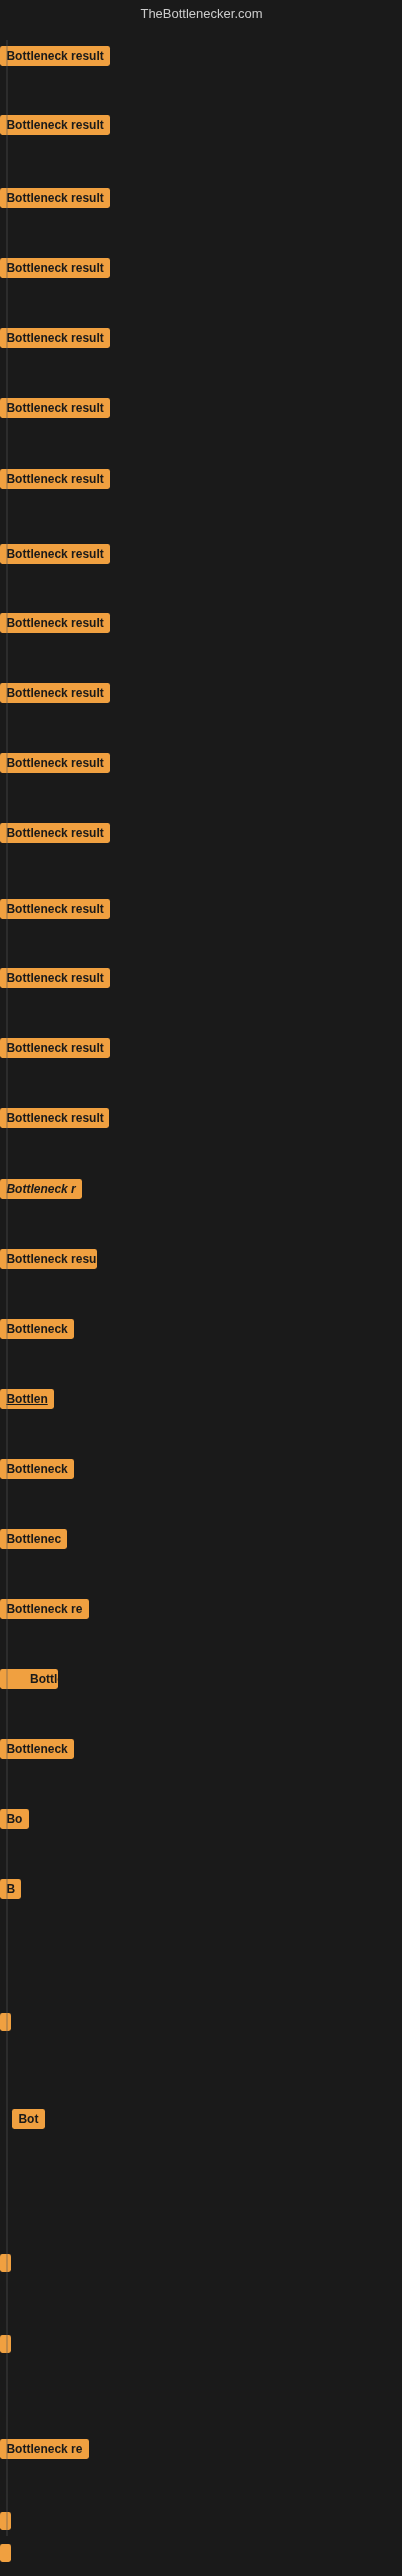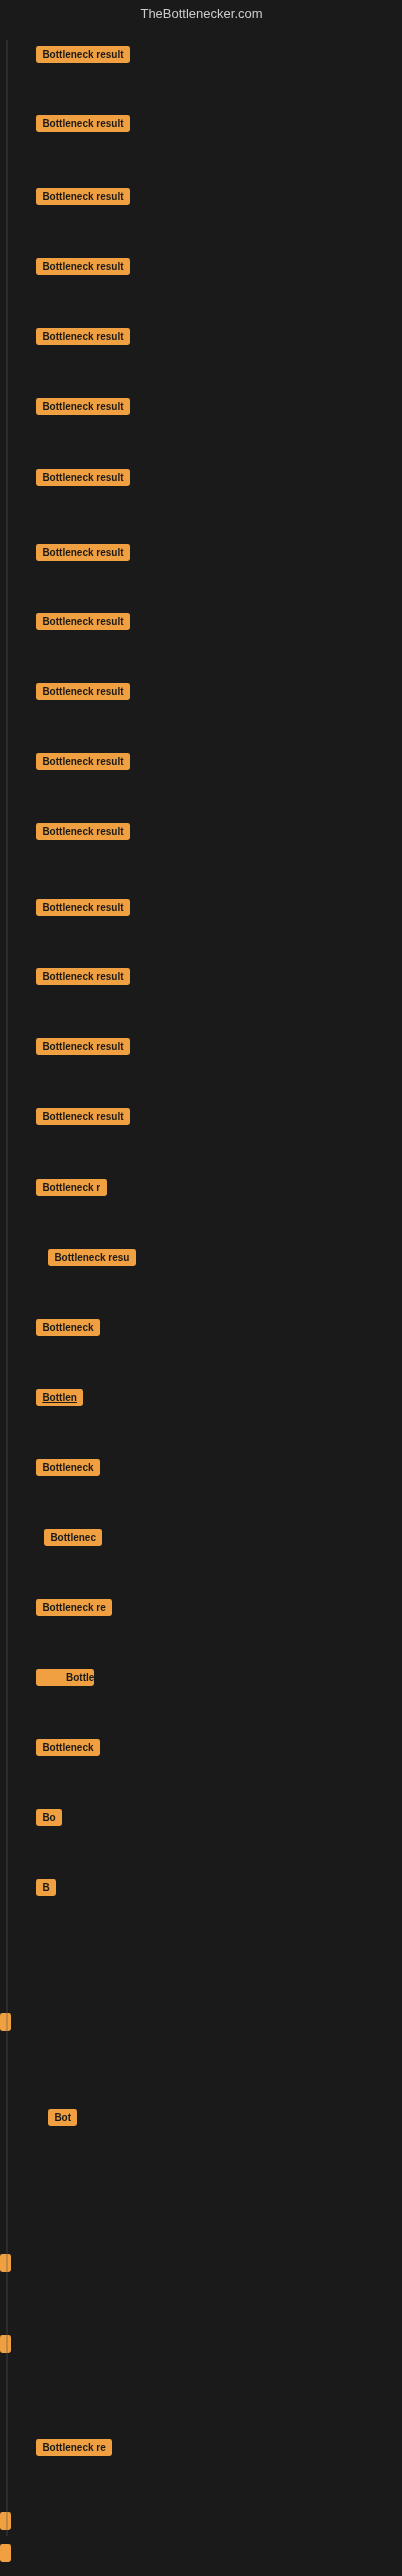--- a/index.html
+++ b/index.html
@@ -21,27 +21,26 @@
       padding: 6.4px 0;
       font-weight: normal;
     }
     .bottleneck-item {
       position: absolute;
       left: 0;
     }
     .bottleneck-badge {
       background-color: #f0a040;
       color: #1a1a1a;
-      font-size: 10px;
+      font-size: 12px;
       font-weight: bold;
       padding: 3.2px 6.4px;
       border-radius: 2.4px;
       white-space: nowrap;
       display: inline-block;
-      margin-left: 36px;
     }
     .vertical-line {
       position: absolute;
       left: 6.4px;
       width: 1.6px;
       background-color: #555;
     }
   </style>
 </head>
 <body>
@@ -58,26 +57,26 @@
     <div class="bottleneck-item" style="top: 469px; left: 0px; position: absolute;"><span class="bottleneck-badge" style="max-width: 113px; overflow: hidden;">Bottleneck result</span></div>
     <div class="bottleneck-item" style="top: 544px; left: 0px; position: absolute;"><span class="bottleneck-badge" style="max-width: 113px; overflow: hidden;">Bottleneck result</span></div>
     <div class="bottleneck-item" style="top: 613px; left: 0px; position: absolute;"><span class="bottleneck-badge" style="max-width: 113px; overflow: hidden;">Bottleneck result</span></div>
     <div class="bottleneck-item" style="top: 683px; left: 0px; position: absolute;"><span class="bottleneck-badge" style="max-width: 113px; overflow: hidden;">Bottleneck result</span></div>
     <div class="bottleneck-item" style="top: 753px; left: 0px; position: absolute;"><span class="bottleneck-badge" style="max-width: 113px; overflow: hidden;">Bottleneck result</span></div>
     <div class="bottleneck-item" style="top: 823px; left: 0px; position: absolute;"><span class="bottleneck-badge" style="max-width: 113px; overflow: hidden;">Bottleneck result</span></div>
     <div class="bottleneck-item" style="top: 899px; left: 0px; position: absolute;"><span class="bottleneck-badge" style="max-width: 113px; overflow: hidden;">Bottleneck result</span></div>
     <div class="bottleneck-item" style="top: 968px; left: 0px; position: absolute;"><span class="bottleneck-badge" style="max-width: 113px; overflow: hidden;">Bottleneck result</span></div>
     <div class="bottleneck-item" style="top: 1038px; left: 0px; position: absolute;"><span class="bottleneck-badge" style="max-width: 113px; overflow: hidden;">Bottleneck result</span></div>
     <div class="bottleneck-item" style="top: 1108px; left: 0px; position: absolute;"><span class="bottleneck-badge" style="max-width: 109px; overflow: hidden;">Bottleneck result</span></div>
-    <div class="bottleneck-item" style="top: 1179px; left: 0px; position: absolute;"><span class="bottleneck-badge" style="max-width: 85px; overflow: hidden;">Bottleneck r</span></div>
-    <div class="bottleneck-item" style="top: 1249px; left: 12px; position: absolute;"><span class="bottleneck-badge" style="max-width: 97px; overflow: hidden;">Bottleneck resu</span></div>
+    <div class="bottleneck-item" style="top: 1179px; left: 0px; position: absolute;"><span class="bottleneck-badge" style="max-width: 85px; overflow: hidden; font-style: italic;">Bottleneck r</span></div>
+    <div class="bottleneck-item" style="top: 1249px; left: 0px; position: absolute;"><span class="bottleneck-badge" style="max-width: 97px; overflow: hidden;">Bottleneck resu</span></div>
     <div class="bottleneck-item" style="top: 1319px; left: 0px; position: absolute;"><span class="bottleneck-badge" style="max-width: 76px; overflow: hidden;">Bottleneck</span></div>
     <div class="bottleneck-item" style="top: 1389px; left: 0px; position: absolute;"><span class="bottleneck-badge" style="max-width: 63px; overflow: hidden; text-decoration: underline;">Bottlen</span></div>
     <div class="bottleneck-item" style="top: 1459px; left: 0px; position: absolute;"><span class="bottleneck-badge" style="max-width: 76px; overflow: hidden;">Bottleneck</span></div>
-    <div class="bottleneck-item" style="top: 1529px; left: 0px; position: absolute; padding-left: 8px;"><span class="bottleneck-badge" style="max-width: 72px; overflow: hidden;">Bottlenec</span></div>
+    <div class="bottleneck-item" style="top: 1529px; left: 0px; position: absolute;"><span class="bottleneck-badge" style="max-width: 72px; overflow: hidden;">Bottlenec</span></div>
     <div class="bottleneck-item" style="top: 1599px; left: 0px; position: absolute;"><span class="bottleneck-badge" style="max-width: 89px; overflow: hidden;">Bottleneck re</span></div>
     <div class="bottleneck-item" style="top: 1669px; left: 0px; position: absolute;"><span class="bottleneck-badge" style="max-width: 58px; overflow: hidden; padding-left: 30px;">Bottler</span></div>
     <div class="bottleneck-item" style="top: 1739px; left: 0px; position: absolute;"><span class="bottleneck-badge" style="max-width: 76px; overflow: hidden;">Bottleneck</span></div>
     <div class="bottleneck-item" style="top: 1809px; left: 0px; position: absolute;"><span class="bottleneck-badge" style="max-width: 39px; overflow: hidden;">Bo</span></div>
     <div class="bottleneck-item" style="top: 1879px; left: 0px; position: absolute;"><span class="bottleneck-badge" style="max-width: 27px; overflow: hidden;">B</span></div>
     <div style="position: absolute; top: 2013px; left: 0px; width: 11.3px; height: 17.7px; background-color: rgb(240, 160, 64); border-radius: 2.4px;"></div>
     <div class="bottleneck-item" style="top: 2109px; left: 12px; position: absolute;"><span class="bottleneck-badge" style="max-width: 40px; overflow: hidden;">Bot</span></div>
     <div style="position: absolute; top: 2254px; left: 0px; width: 11.3px; height: 17.7px; background-color: rgb(240, 160, 64); border-radius: 2.4px;"></div>
     <div style="position: absolute; top: 2335px; left: 0px; width: 11.3px; height: 17.7px; background-color: rgb(240, 160, 64); border-radius: 2.4px;"></div>
     <div class="bottleneck-item" style="top: 2439px; left: 0px; position: absolute;"><span class="bottleneck-badge" style="max-width: 89px; overflow: hidden;">Bottleneck re</span></div>

